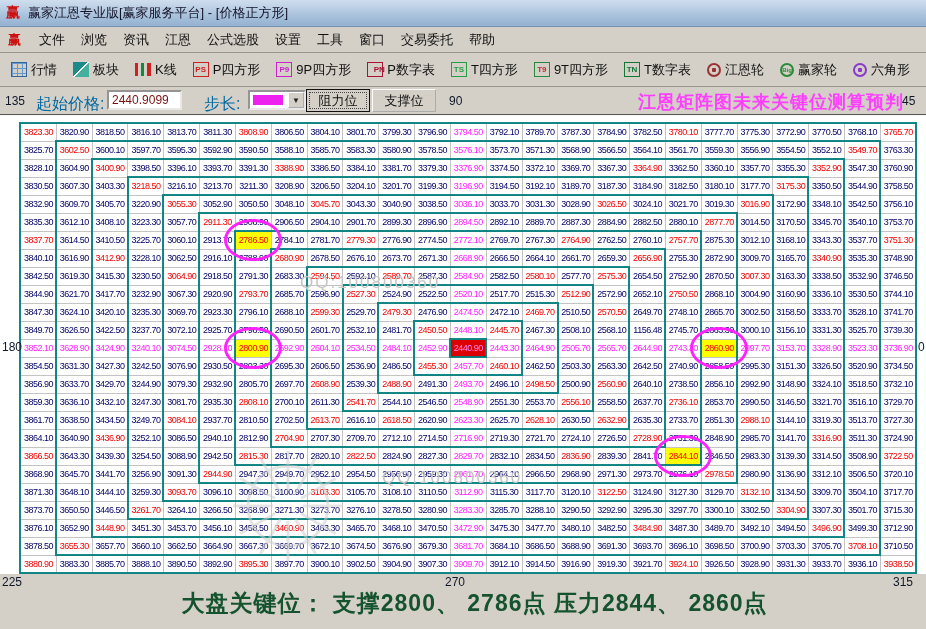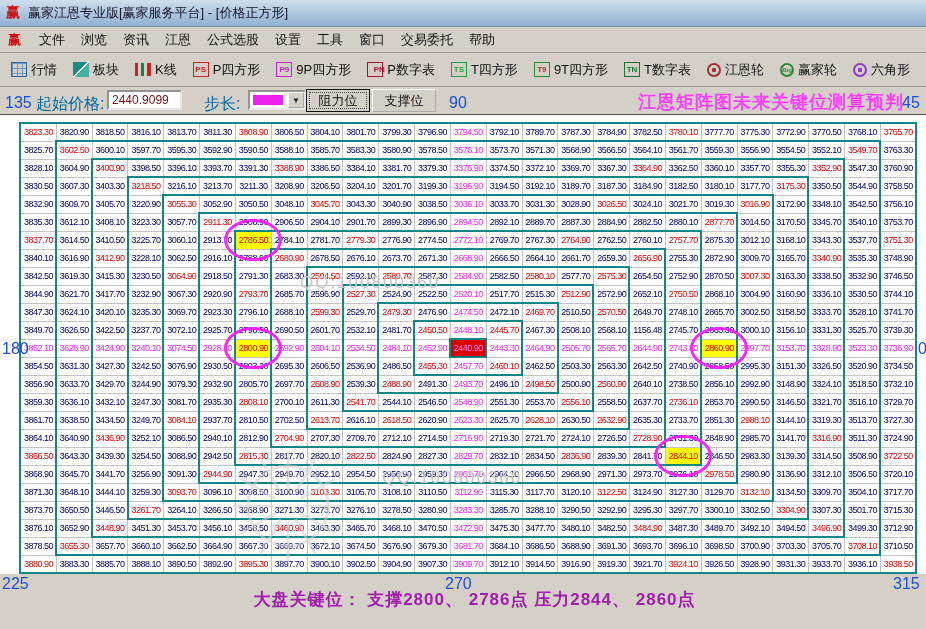--- a/index.html
+++ b/index.html
@@ -40,21 +40,21 @@
   .ic-wheel { border:2px solid #993333; border-radius:50%; width:14px; height:14px;
     background:radial-gradient(#993333 2px,transparent 2.5px); }
   .ic-big { border:2px solid #2a8a3a; border-radius:50%; width:14px; height:14px;
     color:#2a8a3a; font-size:6px; }
   .ic-hex { border:2px solid #8a3ac8; border-radius:50%; width:14px; height:14px;
     background:radial-gradient(#8a3ac8 2px,transparent 2.5px); }
 
   
   .controlbar { position:relative; height:28px; background:#d4d0c8;
     border-bottom:1px solid #555; font-size:12px; }
-  .angle { position:absolute; color:#1d4ed8; font-size:16px; }
+  .angle { position:absolute; color:#0f172a; font-size:12px; }
   .ctl-label { position:absolute; top:7px; color:#0369a1; font-size:16px; }
   .price-input { position:absolute; left:107px; top:3px; width:75px; height:20px;
     border:2px inset #e8e8e8; background:#fff; color:#7a1010; font-size:12px;
     font-family:"Liberation Sans",sans-serif; padding:0 3px; }
   .step-combo { position:absolute; left:248px; top:3px; width:58px; height:20px;
     background:#fff; border:2px inset #e8e8e8; display:flex; align-items:center; }
   .step-swatch { width:30px; height:10px; background:#ee22ee; margin-left:3px; }
   .combo-btn { margin-left:auto; width:16px; height:16px; background:#d4d0c8;
     border:1px outset #fff; font-size:8px; display:flex; align-items:center; justify-content:center; color:#222; }
   .push-btn { position:absolute; top:2px; height:23px; width:64px; background:#d4d0c8;
@@ -80,21 +80,21 @@
   .ring { position:absolute; border:2px solid rgba(0,125,125,0.92); pointer-events:none; }
   .hl-circle { position:absolute; width:58px; height:42px; border:3px solid #ff22ff;
     border-radius:50%; pointer-events:none; }
   .wm-text { position:absolute; color:#c6c6c6; font-size:17px; font-weight:normal;
     letter-spacing:2px; pointer-events:none; }
   .wm-logo { position:absolute; pointer-events:none; opacity:0.55; }
 
   
   .bottomstrip { position:relative; width:926px; height:55px; background:#d4d0c8; }
   .caption { position:absolute; left:0; right:0; top:14px; text-align:center;
-    padding-left:23px; color:#a21caf; font-weight:bold; font-size:17px; letter-spacing:1px; }
+    padding-left:23px; color:#14532d; font-weight:bold; font-size:23px; letter-spacing:1px; }
 </style>
 </head>
 <body>
 
 <div class="titlebar">
   <span class="logo">赢</span>
   <span class="title">赢家江恩专业版[赢家服务平台] - [价格正方形]</span>
 </div>
 
 <div class="menubar">

